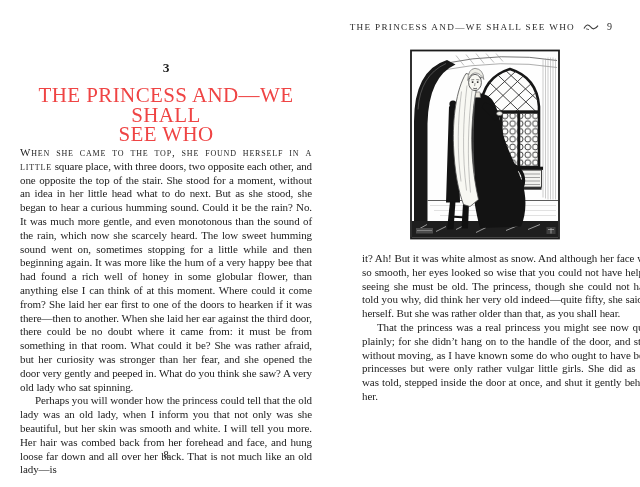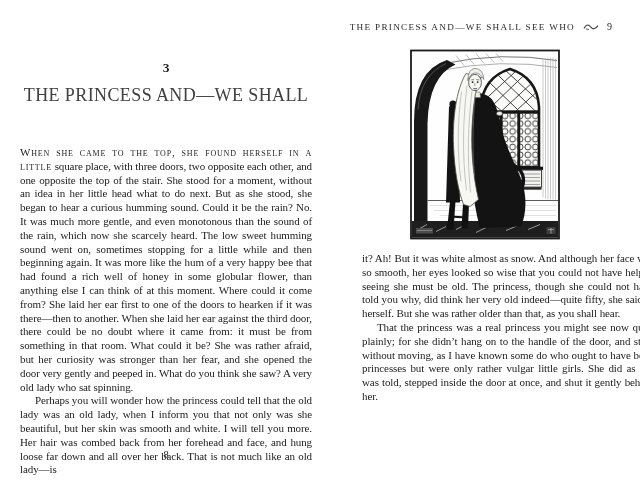--- a/index.html
+++ b/index.html
@@ -3,21 +3,21 @@
 <meta charset="utf-8">
 <style>
   html,body{margin:0;padding:0;background:#ffffff;}
   body{width:640px;height:487px;overflow:hidden;font-family:"Liberation Serif", serif;color:#1c1c1c;}
   .spread{display:flex;width:640px;height:487px;background:#ffffff;position:relative;}
   .page{position:relative;width:320px;height:487px;background:#ffffff;}
 
   
   .chapter-head{position:absolute;left:20px;top:60px;width:292px;text-align:center;}
   .chapter-number{font-size:13.5px;font-weight:bold;color:#222;margin-bottom:10px;}
-  .chapter-title{font-size:18px;font-weight:normal;line-height:19.5px;letter-spacing:0.4px;color:#404040;margin:0;}
+  .chapter-title{font-size:21px;font-weight:normal;line-height:19.5px;letter-spacing:0.4px;color:#ef4444;margin:0;}
   .chapter-title .line{display:block;}
 
   
   .body-text{position:absolute;font-size:11px;line-height:13.8px;letter-spacing:-0.1px;text-align:justify;color:#1c1c1c;}
   .body-text p{margin:0;}
   .body-text p.indent{text-indent:15px;}
   .left-body{left:20px;top:146px;width:292px;}
   .right-body{left:10px;top:252px;width:292px;margin-left:32px;}
   .smallcaps{font-variant:small-caps;letter-spacing:0.8px;}
 
@@ -36,20 +36,21 @@
 </head>
 <body>
 
 <div class="spread">
 
   <section class="page">
     <header class="chapter-head">
       <div class="chapter-number">3</div>
       <h1 class="chapter-title">
         <span class="line">THE PRINCESS AND—WE SHALL</span>
+        <span class="line">SEE WHO</span>
       </h1>
     </header>
 
     <div class="body-text left-body">
       <p><span class="smallcaps">When she came to the top, she found herself in a little</span> <span>square place, with three doors, two opposite each other, and one opposite the top of the stair. She stood for a moment, without an idea in her little head what to do next. But as she stood, she began to hear a curious humming sound. Could it be the rain? No. It was much more gentle, and even monotonous than the sound of the rain, which now she scarcely heard. The low sweet humming sound went on, sometimes stopping for a little while and then beginning again. It was more like the hum of a very happy bee that had found a rich well of honey in some globular flower, than anything else I can think of at this moment. Where could it come from? She laid her ear first to one of the doors to hearken if it was there—then to another. When she laid her ear against the third door, there could be no doubt where it came from: it must be from something in that room. What could it be? She was rather afraid, but her curiosity was stronger than her fear, and she opened the door very gently and peeped in. What do you think she saw? A very old lady who sat spinning.</span></p>
       <p class="indent">Perhaps you will wonder how the princess could tell that the old lady was an old lady, when I inform you that not only was she beautiful, but her skin was smooth and white. I will tell you more. Her hair was combed back from her forehead and face, and hung loose far down and all over her back. That is not much like an old lady—is</p>
     </div>
 
     <div class="folio-bottom">8</div>
   </section>

